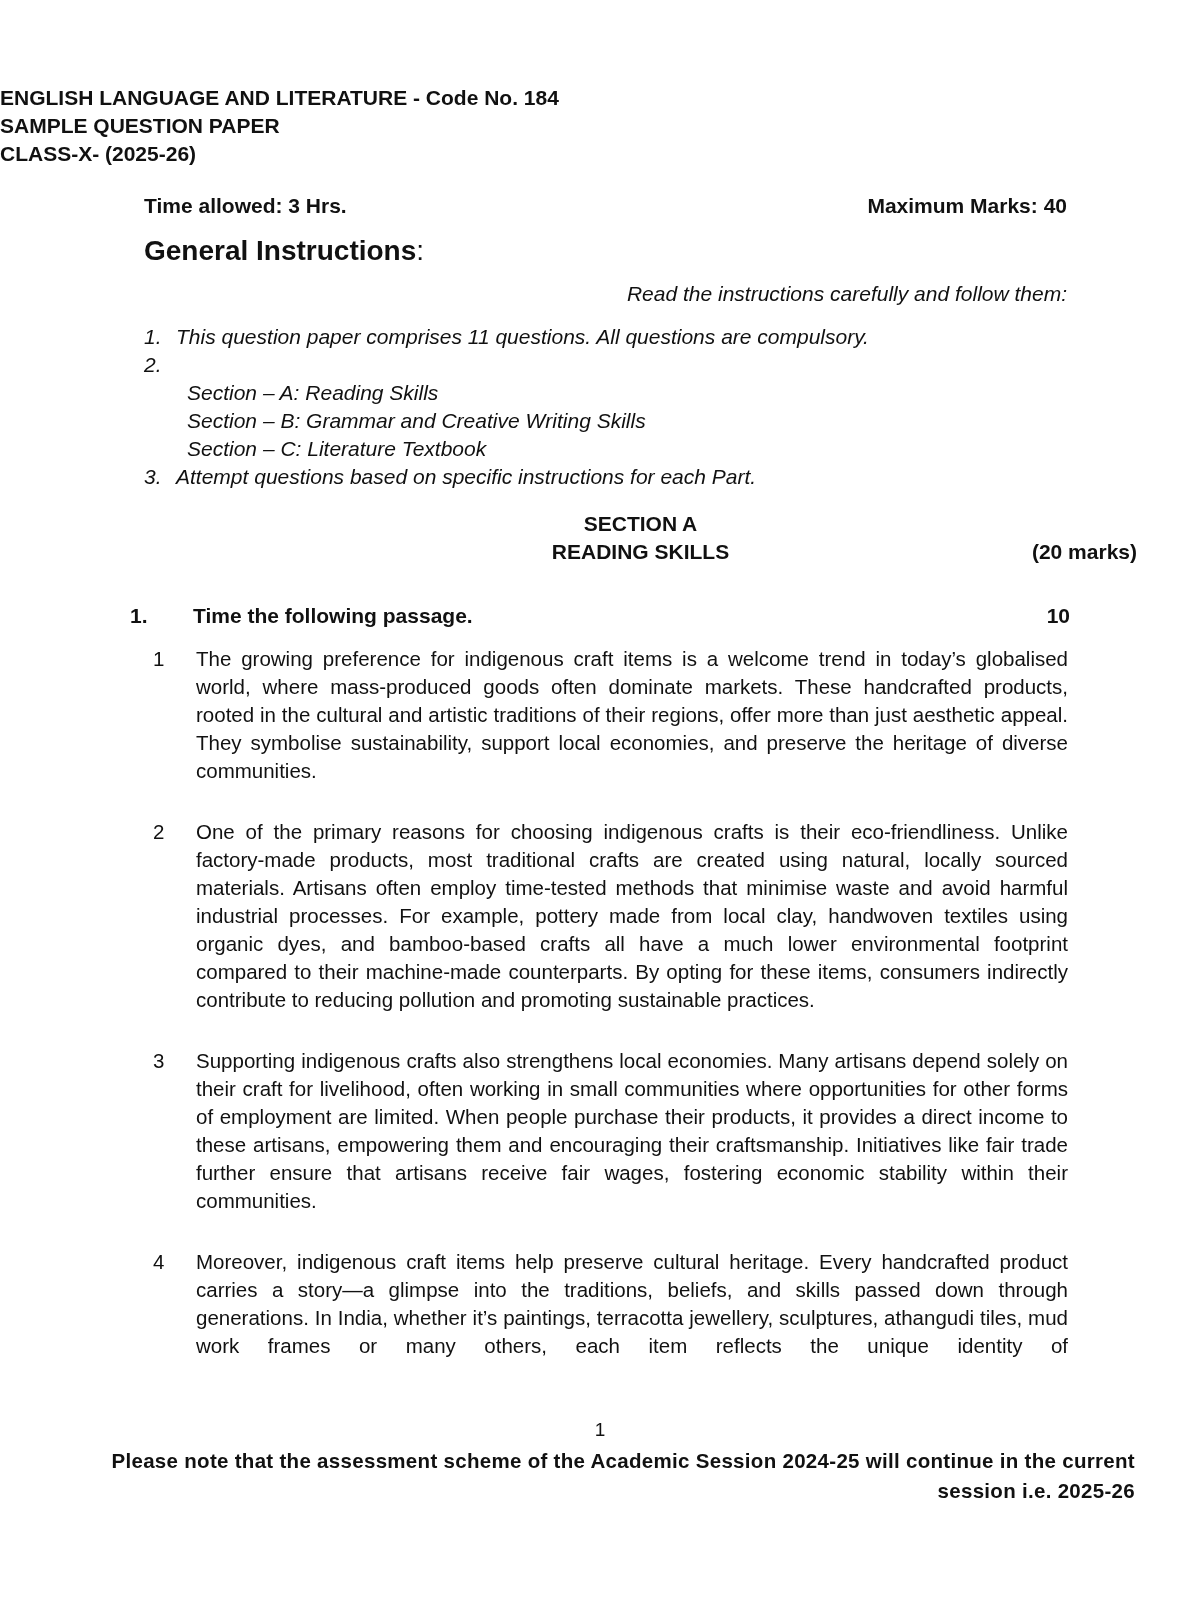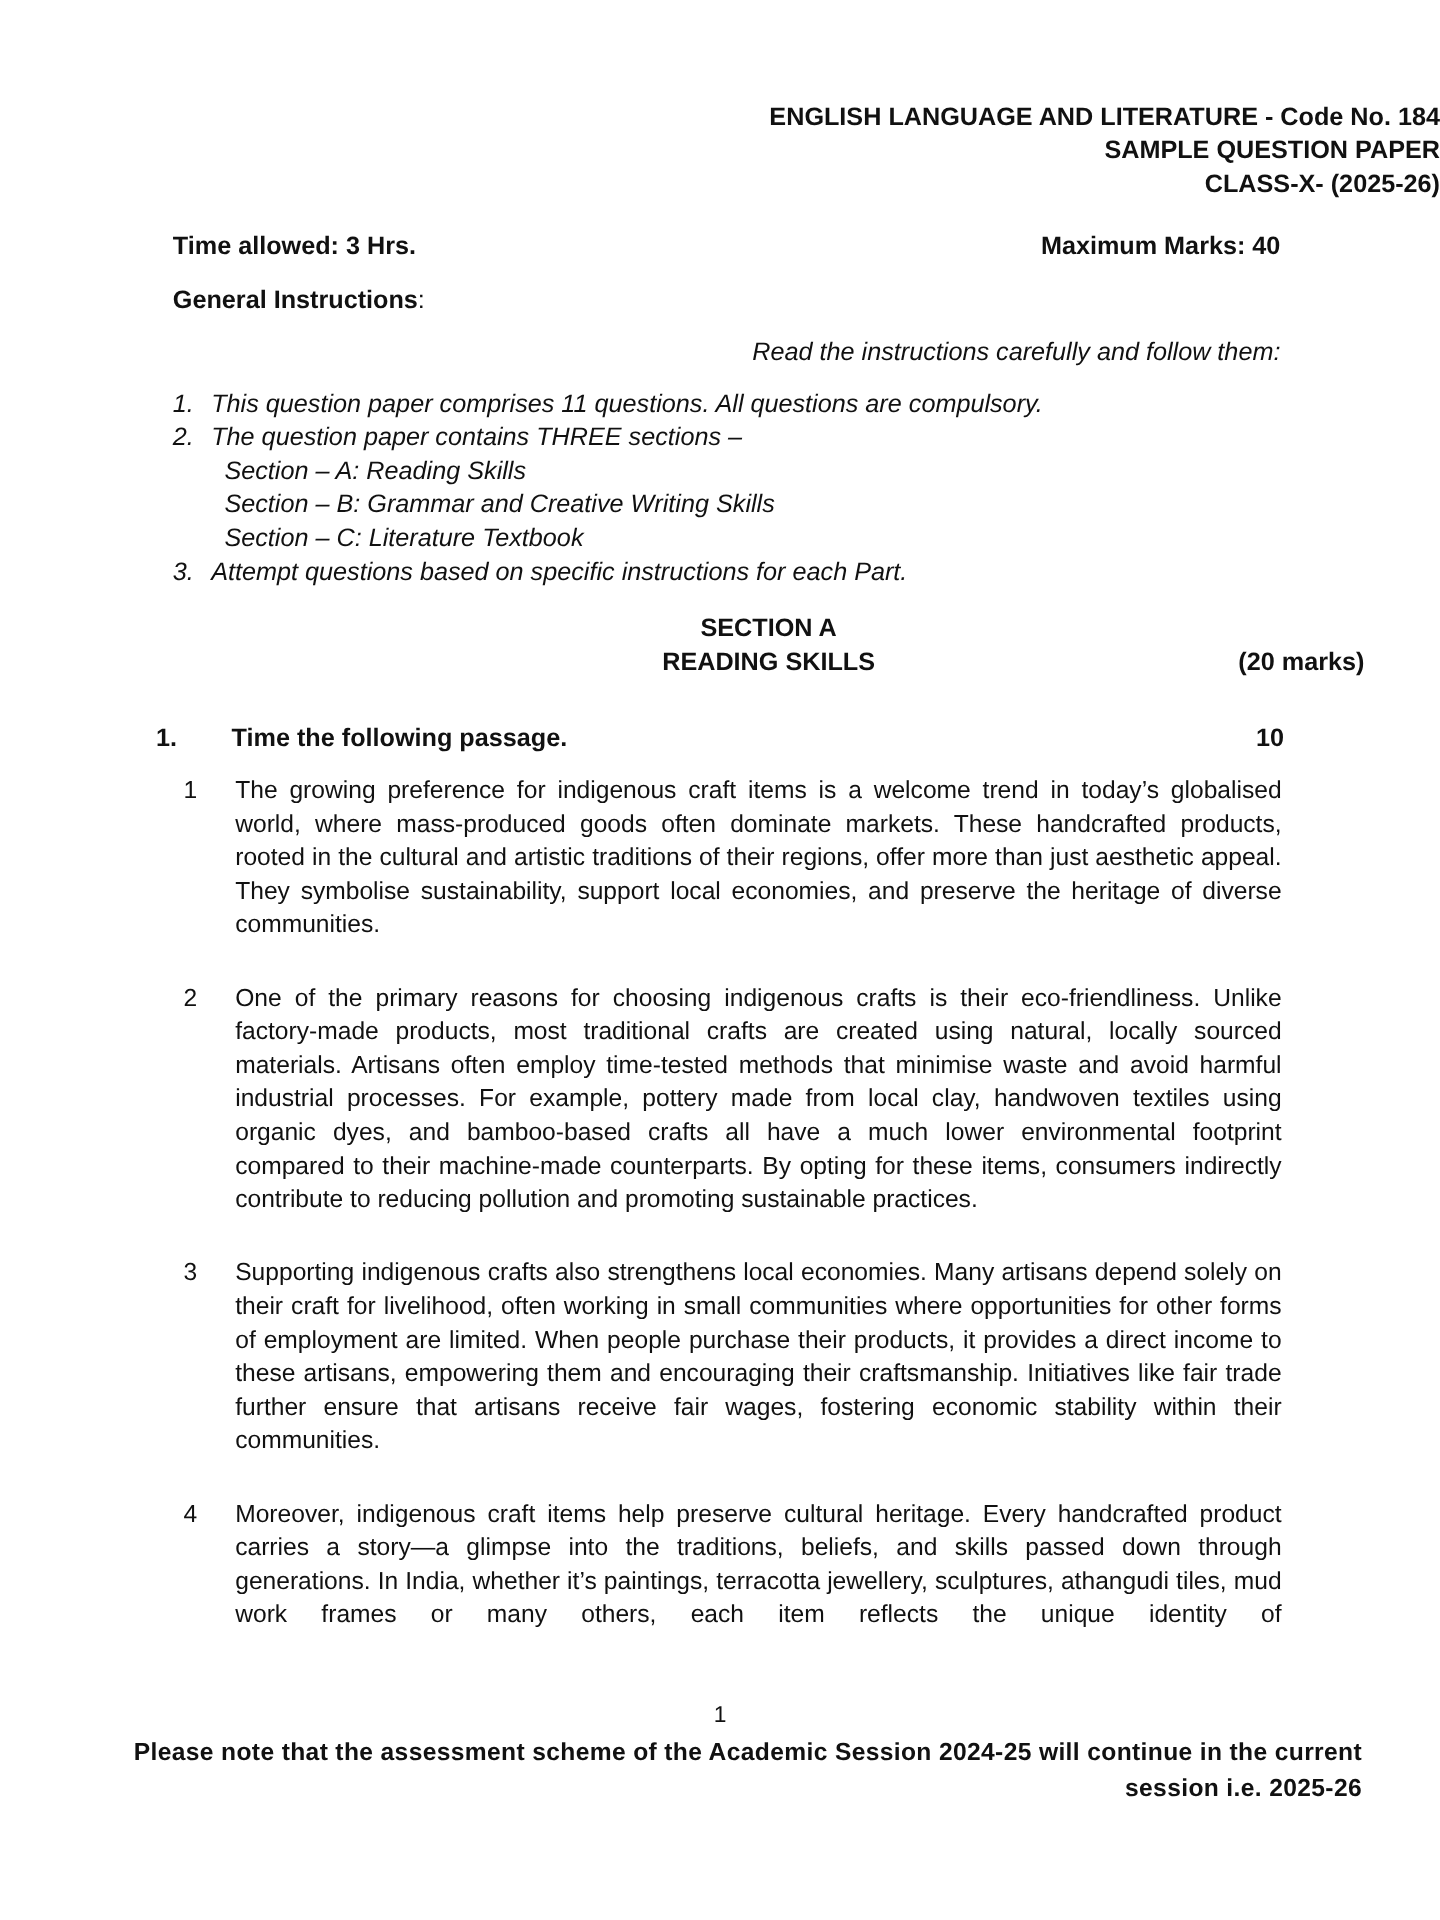--- a/index.html
+++ b/index.html
@@ -10,38 +10,38 @@
     height: 1600px;
     margin: 0 auto;
     background: #ffffff;
     color: #111111;
     font-family: "Liberation Sans", sans-serif;
     overflow: hidden;
   }
   
   .title-block {
     padding-top: 84px;
-    text-align: right;
+    text-align: left;
     font-weight: bold;
     font-size: 21px;
     line-height: 28px;
   }
   
   .meta-row {
     margin: 24px 133px 0 144px;
     display: flex;
     justify-content: space-between;
     font-weight: bold;
     font-size: 21px;
     line-height: 28px;
   }
   
   .gi-heading {
     margin: 17px 133px 0 144px;
-    font-size: 21px;
+    font-size: 28px;
     line-height: 28px;
   }
   .gi-heading .strong { font-weight: bold; }
   .instructions {
     margin: 15px 133px 0 144px;
     font-style: italic;
     font-size: 21px;
     line-height: 28px;
   }
   .instructions .intro { margin-bottom: 15px; text-align: right; }
@@ -129,21 +129,20 @@
   <div class="instructions">
     <div class="intro">Read the instructions carefully and follow them:</div>
 
     <div class="ins-item">
       <span class="num">1.</span>
       <span>This question paper comprises 11 questions. All questions are compulsory.</span>
     </div>
 
     <div class="ins-item">
       <span class="num">2.</span>
-      <span>The question paper contains THREE sections –</span>
     </div>
 
     <div class="ins-sub">Section – A: Reading Skills</div>
     <div class="ins-sub">Section – B: Grammar and Creative Writing Skills</div>
     <div class="ins-sub">Section – C: Literature Textbook</div>
 
     <div class="ins-item">
       <span class="num">3.</span>
       <span>Attempt questions based on specific instructions for each Part.</span>
     </div>

